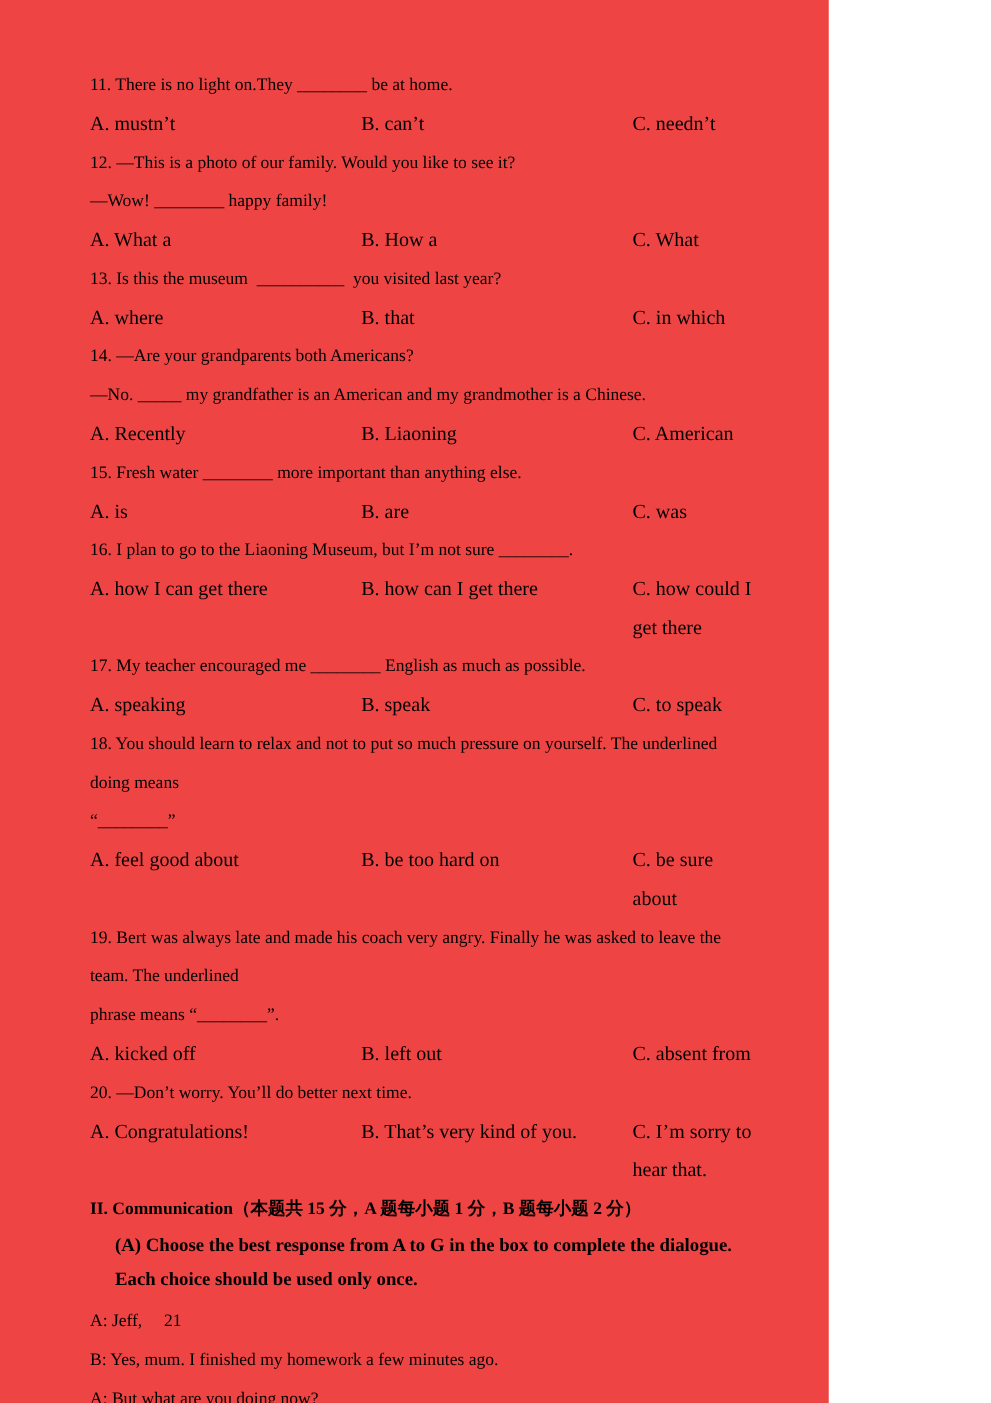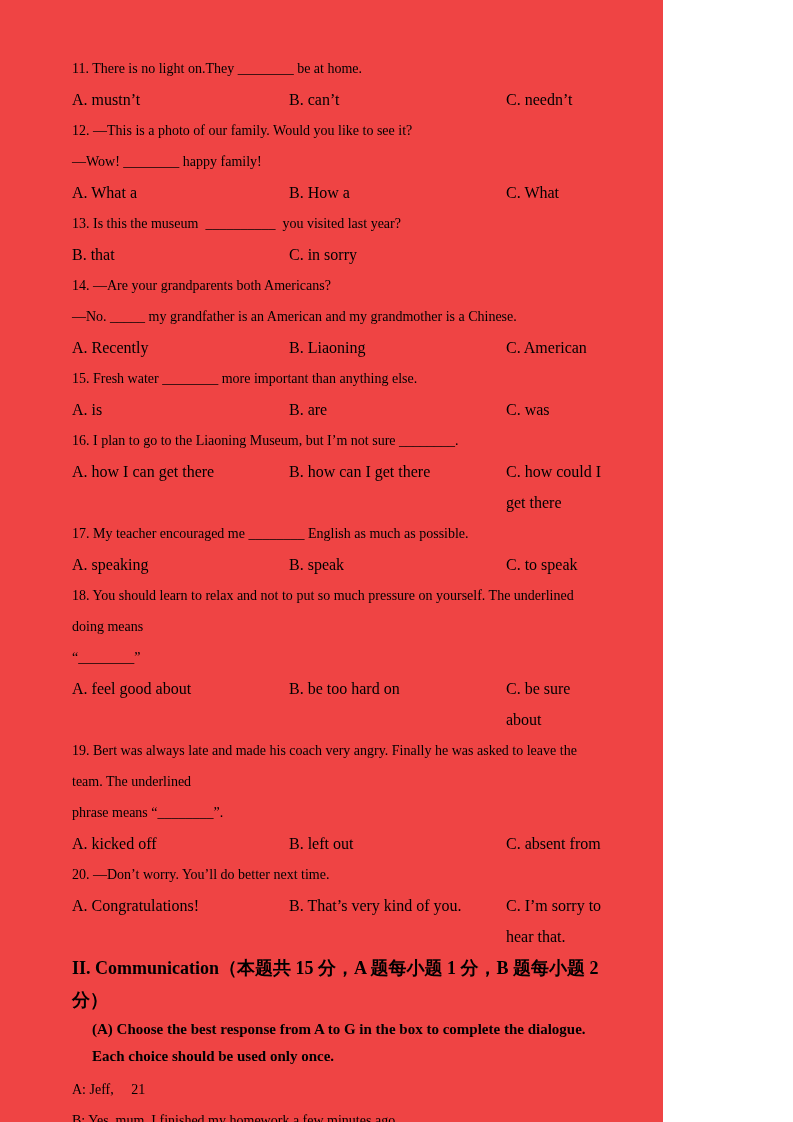--- a/index.html
+++ b/index.html
@@ -26,21 +26,21 @@
   .options {
     display: grid;
     grid-template-columns: 217px 217px 1fr;
     font-size: 16px;
     line-height: 31px;
   }
   .u {
     text-underline-offset: 3px;
   }
   .section-heading {
-    font-size: 18px;
+    font-size: 14px;
     font-weight: bold;
     line-height: 32px;
     white-space: pre-wrap;
   }
   .section-instruction {
     font-size: 15px;
     font-weight: bold;
     line-height: 27px;
     margin-bottom: 4px;
     margin-left: 20px;
@@ -64,22 +64,23 @@
         <div class="line"><span>—Wow! ________ happy family!</span></div>
         <div class="options">
           <span>A. What a</span>
           <span>B. How a</span>
           <span>C. What</span>
         </div>
       </div>
       <div>
         <div class="line"><span>13. Is this the museum  __________  you visited last year?</span></div>
         <div class="options">
+          <span>A. where</span>
           <span>B. that</span>
-          <span>C. in sorry</span>
+          <span>C. in which</span>
         </div>
       </div>
       <div>
         <div class="line"><span>14. —Are your grandparents both Americans?</span></div>
         <div class="line"><span>—No. _____ my grandfather is an American and my grandmother is a Chinese.</span></div>
         <div class="options">
           <span>A. Recently</span>
           <span>B. Liaoning</span>
           <span>C. American</span>
         </div>

